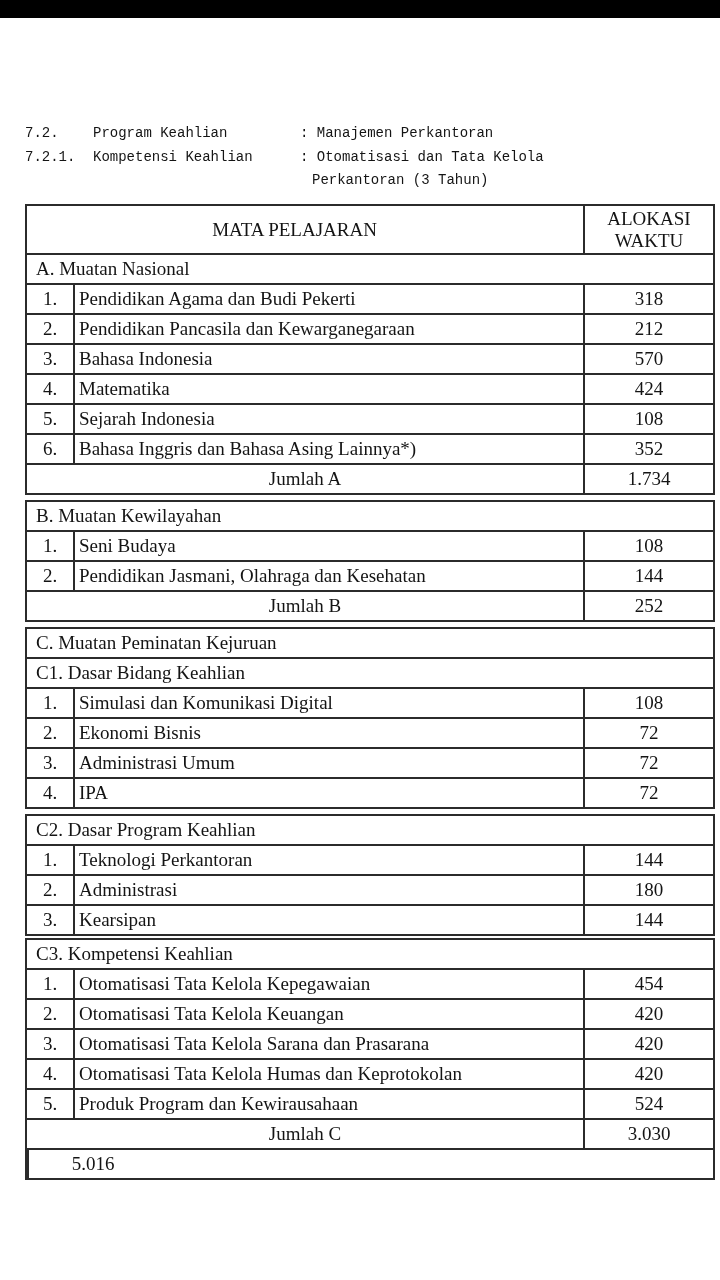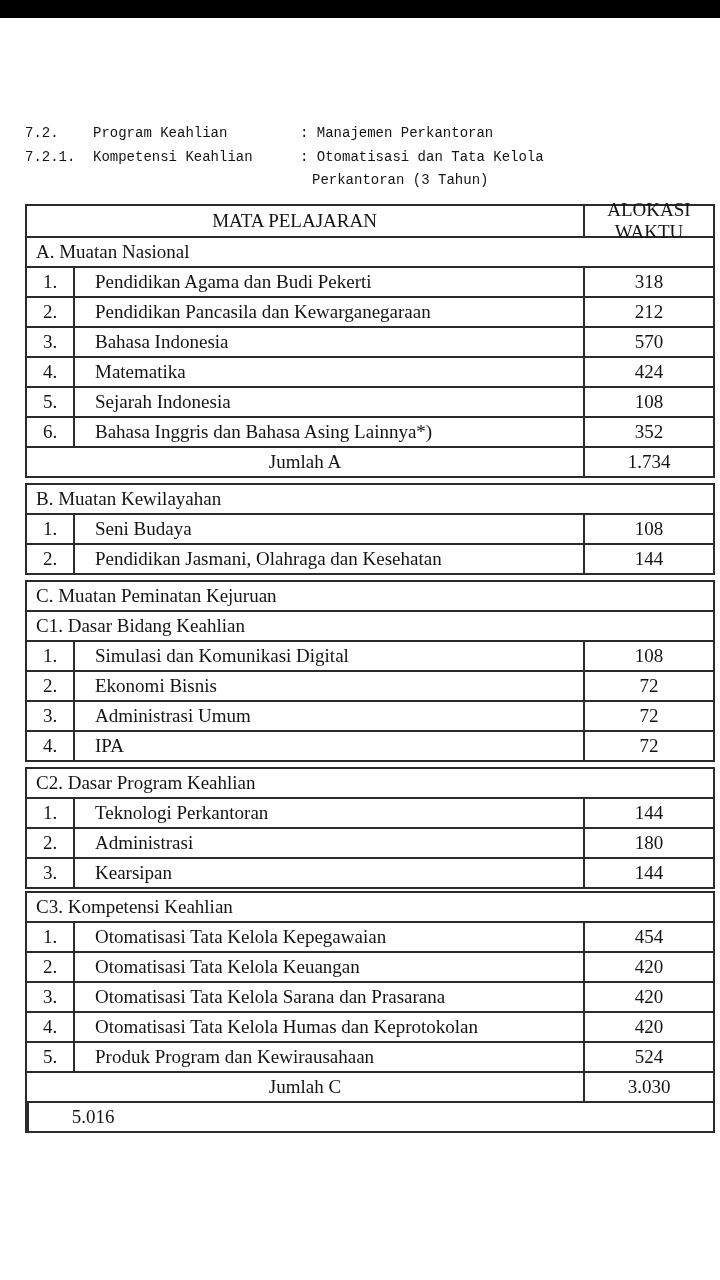--- a/index.html
+++ b/index.html
@@ -32,27 +32,27 @@
   .row{
     display:flex;align-items:stretch;
     border:2px solid var(--border);
     min-height:32px;
     margin-top:-2px;
     background:#fff;
   }
   .row.first{margin-top:0;}
   .row.gap{margin-top:5px;}
   .row.gap-sm{margin-top:2px;}
-  .header-row{height:34px;gap:21px;}
+  .header-row{height:51px;gap:21px;}
   .c-no{
     width:48px;flex:0 0 48px;
     border-right:2px solid var(--border);
     display:flex;align-items:center;justify-content:center;
   }
-  .c-sub{flex:1;display:flex;align-items:center;padding-left:20px;}
+  .c-sub{flex:1;display:flex;align-items:center;padding-left:4px;}
   .c-sub.center{justify-content:center;padding-left:0;}
   .c-val{
     width:130px;flex:0 0 130px;
     border-left:2px solid var(--border);
     display:flex;flex-direction:column;align-items:center;justify-content:center;
     text-align:center;line-height:22px;
   }
   .c-section{flex:1;display:flex;align-items:center;padding-left:9px;}
 </style>
 </head>
@@ -126,20 +126,24 @@
       <div class="row">
         <div class="c-no">1.</div>
         <div class="c-sub">Seni Budaya</div>
         <div class="c-val">108</div>
       </div>
       <div class="row">
         <div class="c-no">2.</div>
         <div class="c-sub">Pendidikan Jasmani, Olahraga dan Kesehatan</div>
         <div class="c-val">144</div>
       </div>
+      <div class="row">
+        <div class="c-sub center">Jumlah B</div>
+        <div class="c-val">252</div>
+      </div>
       <div class="row gap">
         <div class="c-section">C. Muatan Peminatan Kejuruan</div>
       </div>
       <div class="row">
         <div class="c-section">C1. Dasar Bidang Keahlian</div>
       </div>
       <div class="row">
         <div class="c-no">1.</div>
         <div class="c-sub">Simulasi dan Komunikasi Digital</div>
         <div class="c-val">108</div>

